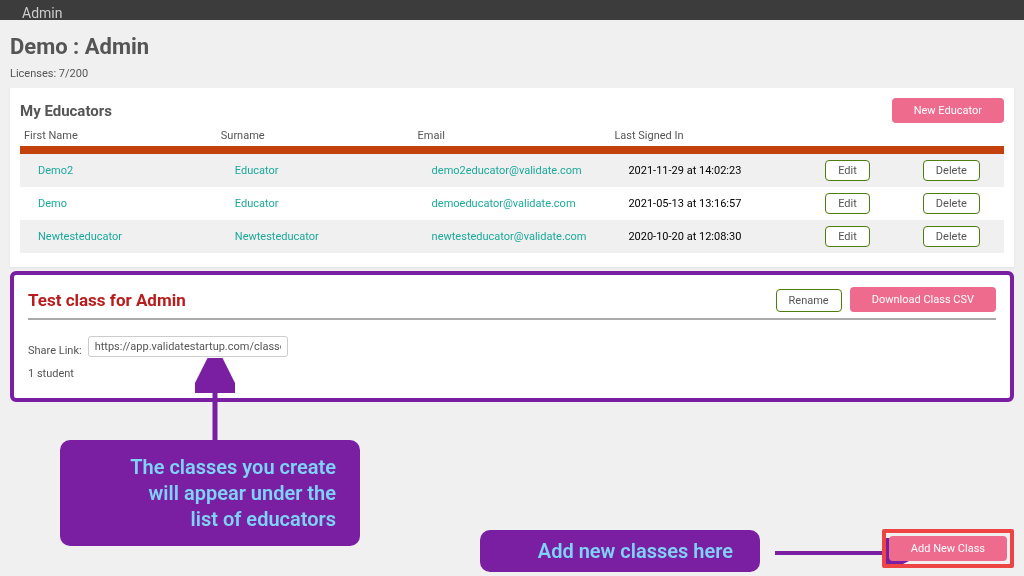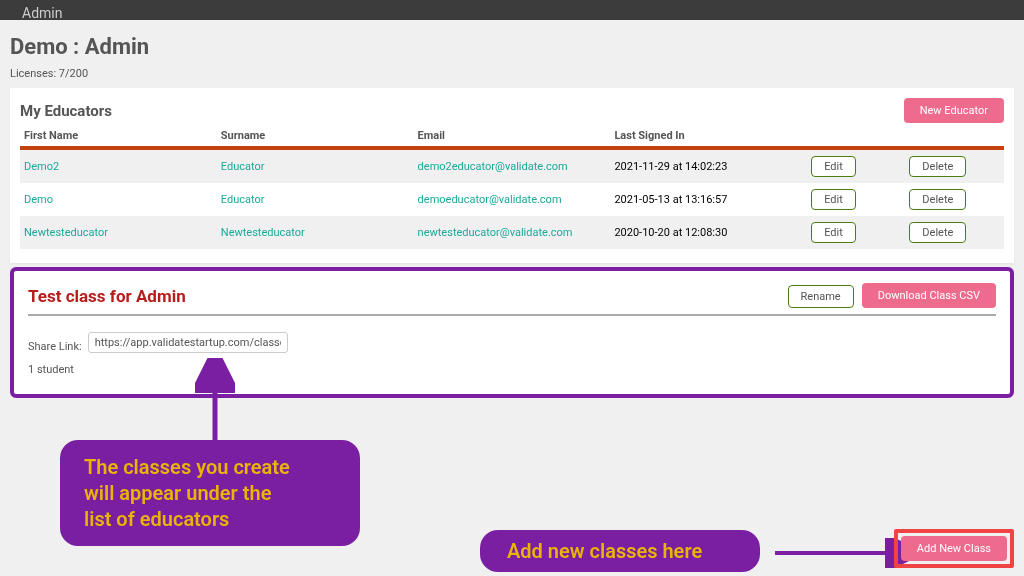--- a/index.html
+++ b/index.html
@@ -45,44 +45,44 @@
     }
     .section-title {
       font-size: 15px;
       font-weight: 700;
       color: #555;
     }
     .section-title.teal { color: #b91c1c; font-size: 17px; }
     .btn {
       border: none;
       border-radius: 4px;
-      padding: 6px 16px;
+      padding: 6px 22px;
       font-size: 11px;
       cursor: pointer;
       font-family: inherit;
     }
     .btn-pink { background: #ef6b8e; color: #fff; }
     .btn-outline {
       background: #fff;
       border: 1px solid #4d7c0f;
       color: #555;
       padding: 4px 12px;
     }
     .btn-sm { padding: 3px 12px; font-size: 11px; }
     table { width: 100%; border-collapse: collapse; font-size: 11px; }
     thead th {
       text-align: left;
-      font-weight: 700;
+      font-weight: 400;
       color: #555;
       padding: 4px 4px;
-      border-bottom: 4px solid #c2410c;
+      border-bottom: 8px solid #c2410c;
     }
     tbody tr:nth-child(odd) { background: #f0f0f0; }
     tbody td {
-      padding: 6px 4px;
+      padding: 6px 18px;
       vertical-align: middle;
     }
     .link-teal { color: #1ba99a; cursor: pointer; }
     .col-actions { text-align: left; width: 100px; }
     .hr-thin { border: none; border-top: 2px solid #aaa; margin-top: 6px; margin-bottom: 16px; }
     .share-row {
       display: flex;
       align-items: flex-end;
       font-size: 11px;
       color: #555;
@@ -107,24 +107,24 @@
       position: absolute;
       bottom: 8px;
       right: 10px;
       border: 4px solid #ef4444;
       padding: 3px;
       border-radius: 2px;
     }
     .annot-box {
       position: absolute;
       background: #7b1fa2;
-      color: #eab308;
-      border-radius: 18px;
+      color: #7dd3fc;
+      border-radius: 10px;
       padding: 14px 24px;
-      text-align: left;
+      text-align: right;
       font-size: 20px;
       font-weight: 600;
       line-height: 1.3;
     }
     .annot1 { left: 60px; top: 440px; width: 300px; }
     .annot2 { left: 480px; top: 530px; width: 280px; padding: 8px 27px; }
     .arrow-svg { position: absolute; }
     .class-card-inner { padding: 12px 14px 18px 14px; background:#fff; border-radius:4px;}
     .card-header-buttons { display:flex; gap:8px; align-items:flex-end; }
   </style>

